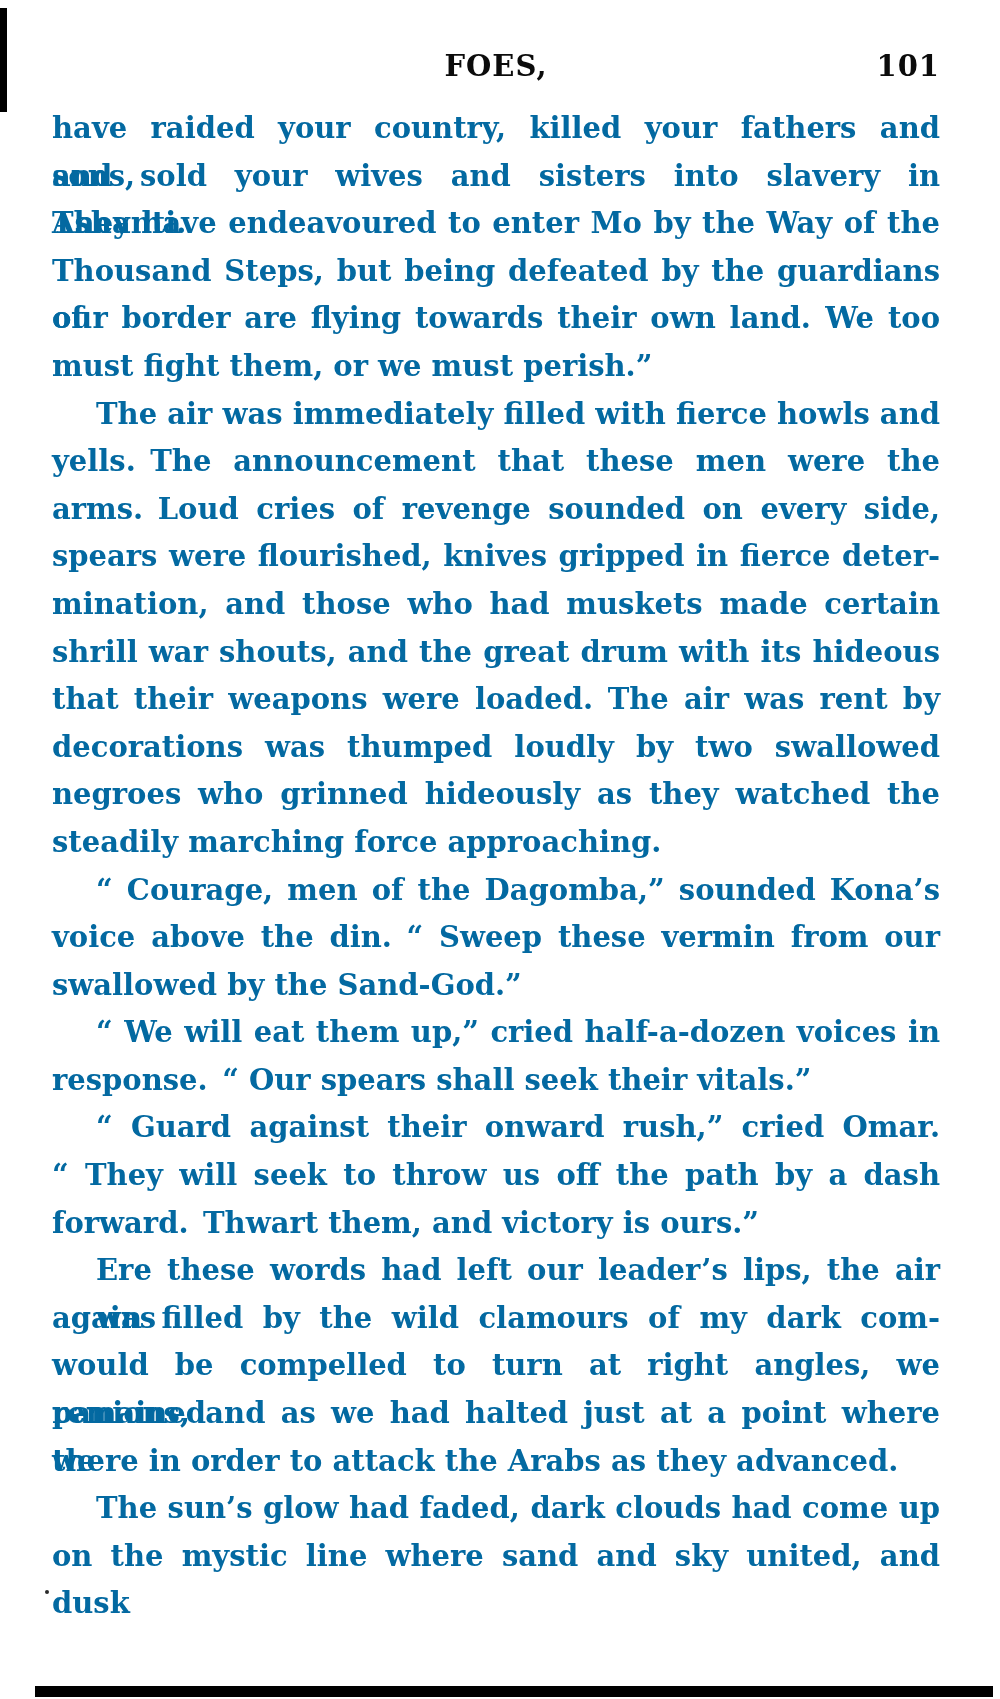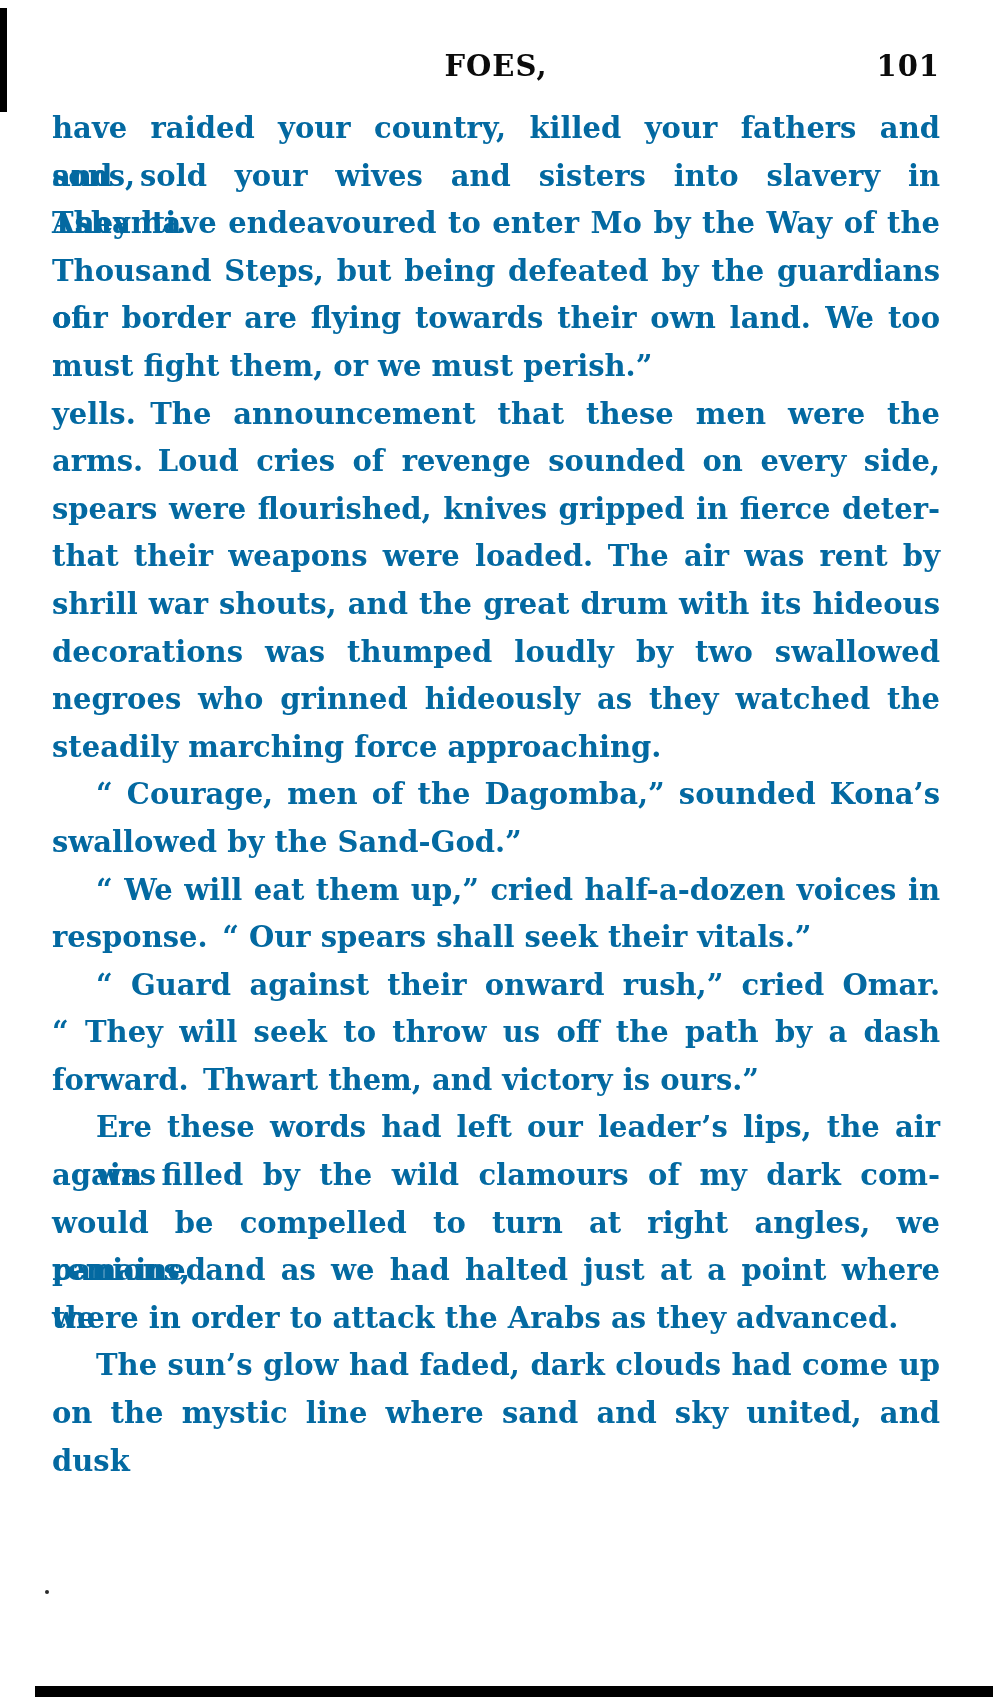--- a/index.html
+++ b/index.html
@@ -101,29 +101,32 @@
     <span class="folio">101</span>
   </div>
 
   <div class="body-text">
       <div class="line j">have raided your country, killed your fathers and sons,</div>
       <div class="line j">and sold your wives and sisters into slavery in Ashanti.</div>
       <div class="line j">They have endeavoured to enter Mo by the Way of the</div>
       <div class="line j">Thousand Steps, but being defeated by the guardians of</div>
       <div class="line j">our border are flying towards their own land. We too</div>
       <div class="line">must fight them, or we must perish.”</div>
+      <div class="line j ind">The air was immediately filled with fierce howls and</div>
       <div class="line j">yells. The announcement that these men were the</div>
       <div class="line j">arms. Loud cries of revenge sounded on every side,</div>
       <div class="line j">spears were flourished, knives gripped in fierce deter-</div>
+      <div class="line j">mination, and those who had muskets made certain</div>
+      <div class="line j">shrill war shouts, and the great drum with its hideous</div>
       <div class="line j">that their weapons were loaded. The air was rent by</div>
-      <div class="line j">shrill war shouts, and the great drum with its hideous</div>
       <div class="line j">decorations was thumped loudly by two swallowed</div>
       <div class="line j">negroes who grinned hideously as they watched the</div>
       <div class="line">steadily marching force approaching.</div>
       <div class="line j ind">“ Courage, men of the Dagomba,” sounded Kona’s</div>
+      <div class="line j">voice above the din. “ Sweep these vermin from our</div>
       <div class="line">swallowed by the Sand-God.”</div>
       <div class="line j ind">“ We will eat them up,” cried half-a-dozen voices in</div>
       <div class="line">response. “ Our spears shall seek their vitals.”</div>
       <div class="line j ind">“ Guard against their onward rush,” cried Omar.</div>
       <div class="line j">“ They will seek to throw us off the path by a dash</div>
       <div class="line">forward. Thwart them, and victory is ours.”</div>
       <div class="line j ind">Ere these words had left our leader’s lips, the air was</div>
       <div class="line j">again filled by the wild clamours of my dark com-</div>
       <div class="line j">would be compelled to turn at right angles, we remained</div>
       <div class="line j">panions, and as we had halted just at a point where we</div>

